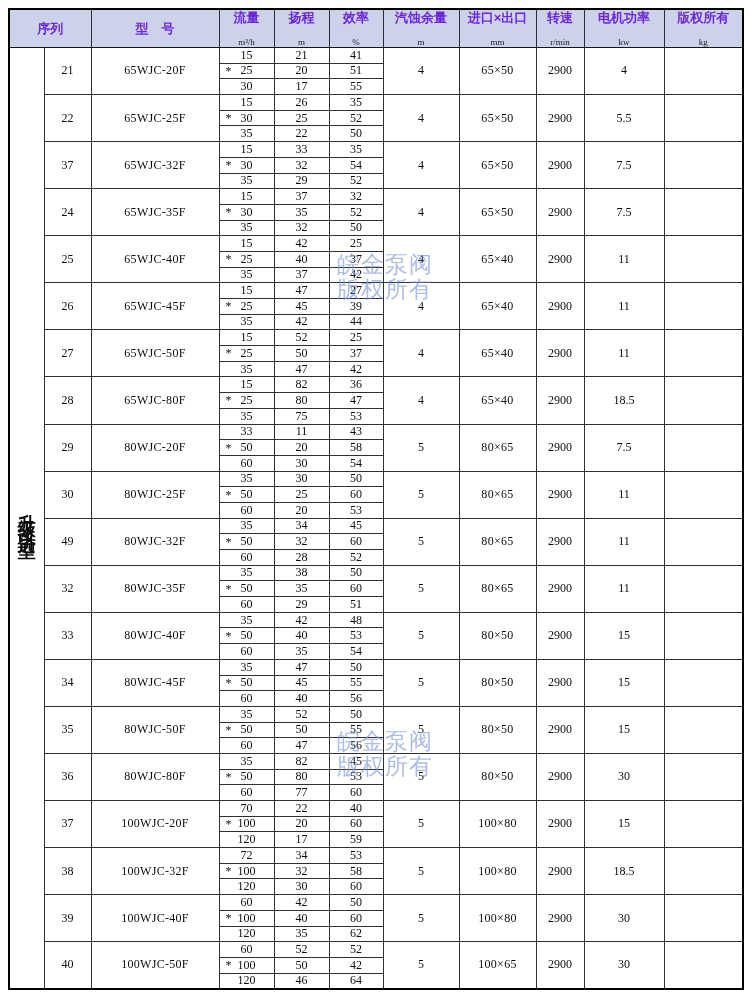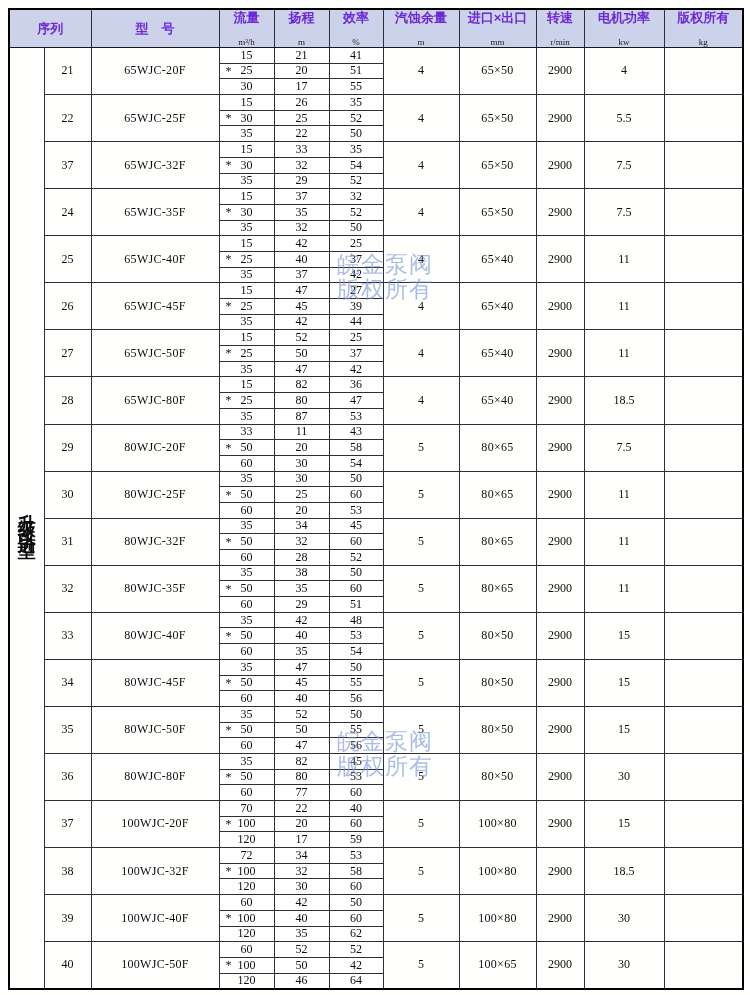--- a/index.html
+++ b/index.html
@@ -253,21 +253,21 @@
           <td rowspan="3">18.5</td>
           <td rowspan="3"></td>
         </tr>
         <tr>
           <td class="flow"><span>25</span><span class="star">*</span></td>
           <td>80</td>
           <td>47</td>
         </tr>
         <tr>
           <td class="flow"><span>35</span></td>
-          <td>87</td>
+          <td>75</td>
           <td>53</td>
         </tr>
         <tr>
           <td rowspan="3" class="serial-cell">29</td>
           <td rowspan="3" class="model-cell">80WJC-20F</td>
           <td class="flow"><span>33</span></td>
           <td>11</td>
           <td>43</td>
           <td rowspan="3">5</td>
           <td rowspan="3" class="ports-cell">80×65</td>
@@ -301,21 +301,21 @@
           <td class="flow"><span>50</span><span class="star">*</span></td>
           <td>25</td>
           <td>60</td>
         </tr>
         <tr>
           <td class="flow"><span>60</span></td>
           <td>20</td>
           <td>53</td>
         </tr>
         <tr>
-          <td rowspan="3" class="serial-cell">31</td>
+          <td rowspan="3" class="serial-cell">49</td>
           <td rowspan="3" class="model-cell">80WJC-32F</td>
           <td class="flow"><span>35</span></td>
           <td>34</td>
           <td>45</td>
           <td rowspan="3">5</td>
           <td rowspan="3" class="ports-cell">80×65</td>
           <td rowspan="3">2900</td>
           <td rowspan="3">11</td>
           <td rowspan="3"></td>
         </tr>

